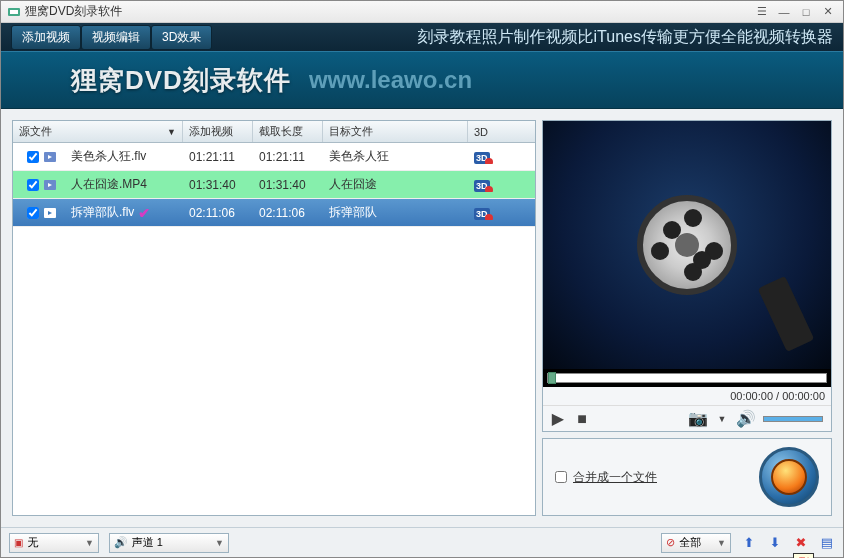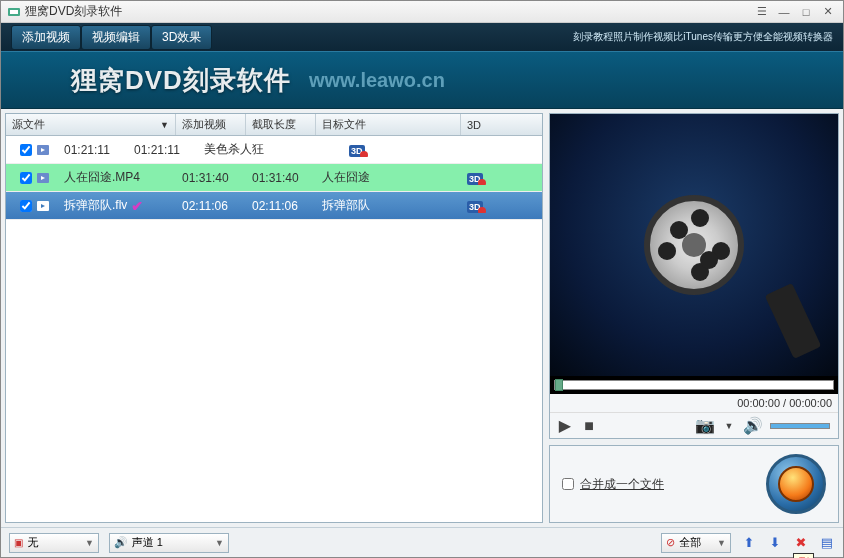--- a/index.html
+++ b/index.html
@@ -5,25 +5,25 @@
 * { box-sizing: border-box; margin: 0; padding: 0; font-family: "Microsoft YaHei", Arial, sans-serif; }
 body { background: #c8c8c8; width: 844px; height: 558px; overflow: hidden; }
 .window { width: 844px; height: 558px; background: #fff; border: 1px solid #888; display: flex; flex-direction: column; }
 .titlebar { height: 22px; background: linear-gradient(#f8f8f8,#e8e8e8); display: flex; align-items: center; padding: 0 6px; font-size: 12px; color: #333; border-bottom: 1px solid #ccc; }
 .titlebar .logo { width: 14px; height: 14px; margin-right: 4px; display:inline-flex; align-items:center; justify-content:center;}
 .titlebar .spacer { flex: 1; }
 .titlebar .winbtn { width: 18px; height: 14px; margin-left: 4px; display: inline-flex; align-items: center; justify-content: center; color: #555; cursor: pointer; font-size: 11px;}
 .toolbar { height: 28px; background: linear-gradient(#173548,#0d2637); display: flex; align-items: center; padding: 12px 10px; }
 .tbtn { background: linear-gradient(#2b6a90,#184560); color: #fff; font-size: 12px; padding: 3px 10px; border-radius: 3px; cursor: pointer; border: 1px solid #0b2433;}
 .toolbar .spacer { flex: 1; }
-.tlink { color: #cfe8f5; font-size: 10px; cursor: pointer; }
+.tlink { color: #cfe8f5; font-size: 16px; cursor: pointer; }
 .banner { height: 58px; background: linear-gradient(#0a5b7f,#07425c); display: flex; align-items: center; padding-left: 70px; gap: 18px; border-top: 1px solid #2a7aa0; border-bottom: 1px solid #053244;}
 .banner-title { font-size: 26px; color: #e8ecee; font-weight: bold; letter-spacing: 1px; text-shadow: 0 1px 3px rgba(0,0,0,.5);}
-.banner-url { font-size: 20px; color: #5e9fb9; font-weight: bold; text-align: right;}
-.content { flex: 1; display: flex; gap: 6px; padding: 4px; background: #eef1f3; }
+.banner-url { font-size: 24px; color: #5e9fb9; font-weight: bold; text-align: right;}
+.content { flex: 1; display: flex; gap: 6px; padding: 11px; background: #eef1f3; }
 .left { flex: 1; display: flex; flex-direction: column; border: 1px solid #9cb2c0; background: #fff; }
 .right { width: 290px; display: flex; flex-direction: column; gap: 6px; border-radius: 15px; }
 .thead { height: 22px; background: linear-gradient(#f6f9fb,#dbe5eb); display: flex; font-size: 11px; color: #333; border-bottom: 1px solid #aabbc6; }
 .th { padding: 3px 6px; border-right: 1px solid #c3cfd7; display: flex; align-items: center; }
 .th.src { width: 170px; justify-content: space-between;}
 .th.len { width: 70px; }
 .th.tgt { width: 145px; }
 .th.td3d { width: 40px; border-right: none;}
 .tbody { flex: 1; overflow-y: auto; background: #fff; }
 .row { height: 28px; display: flex; align-items: center; font-size: 12px; color: #333; border-bottom: 1px solid #eee; }
@@ -120,20 +120,23 @@
           <div class="row">
             <div class="cell chk">
               <input type="checkbox" checked="" style="">
               <span class="vicon">
                 <svg width="14" height="14" viewBox="0 0 14 14">
                   <rect x="1" y="2" width="12" height="10" rx="1" fill="#6a8acc"></rect>
                   <polygon points="5,5 5,9 9,7" fill="#fff"></polygon>
                 </svg>
               </span>
             </div>
+            <div class="cell src">
+              <span>美色杀人狂.flv</span>
+            </div>
             <div class="cell len">01:21:11</div>
             <div class="cell len">01:21:11</div>
             <div class="cell tgt">美色杀人狂</div>
             <div class="cell td3d"><span class="badge3d">3D</span></div>
           </div>
           <div class="row alt">
             <div class="cell chk">
               <input type="checkbox" checked="" style="">
               <span class="vicon">
                 <svg width="14" height="14" viewBox="0 0 14 14">

